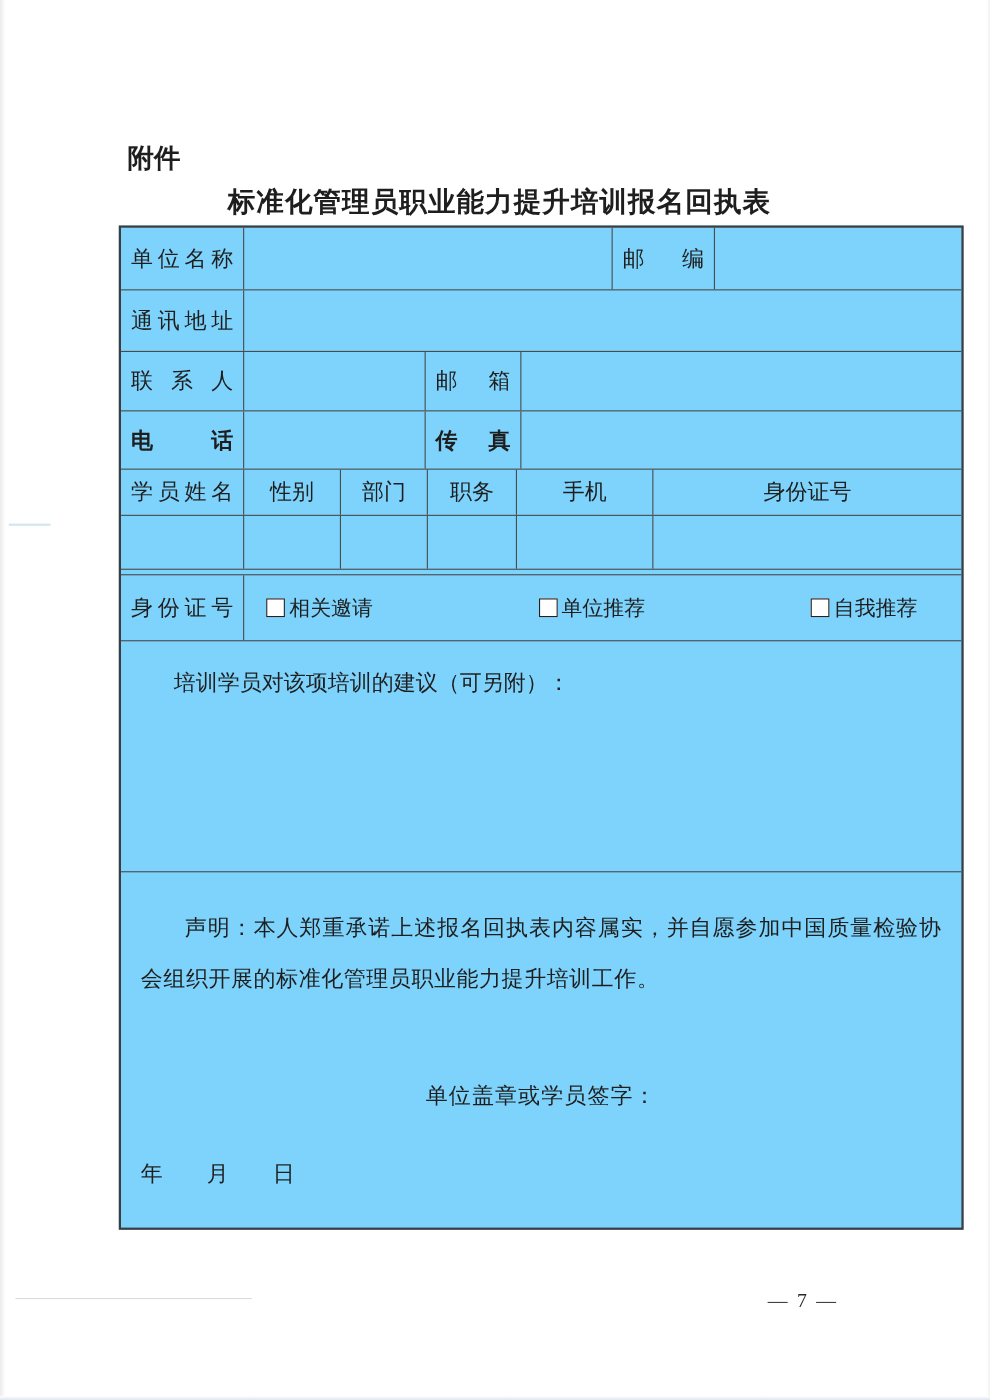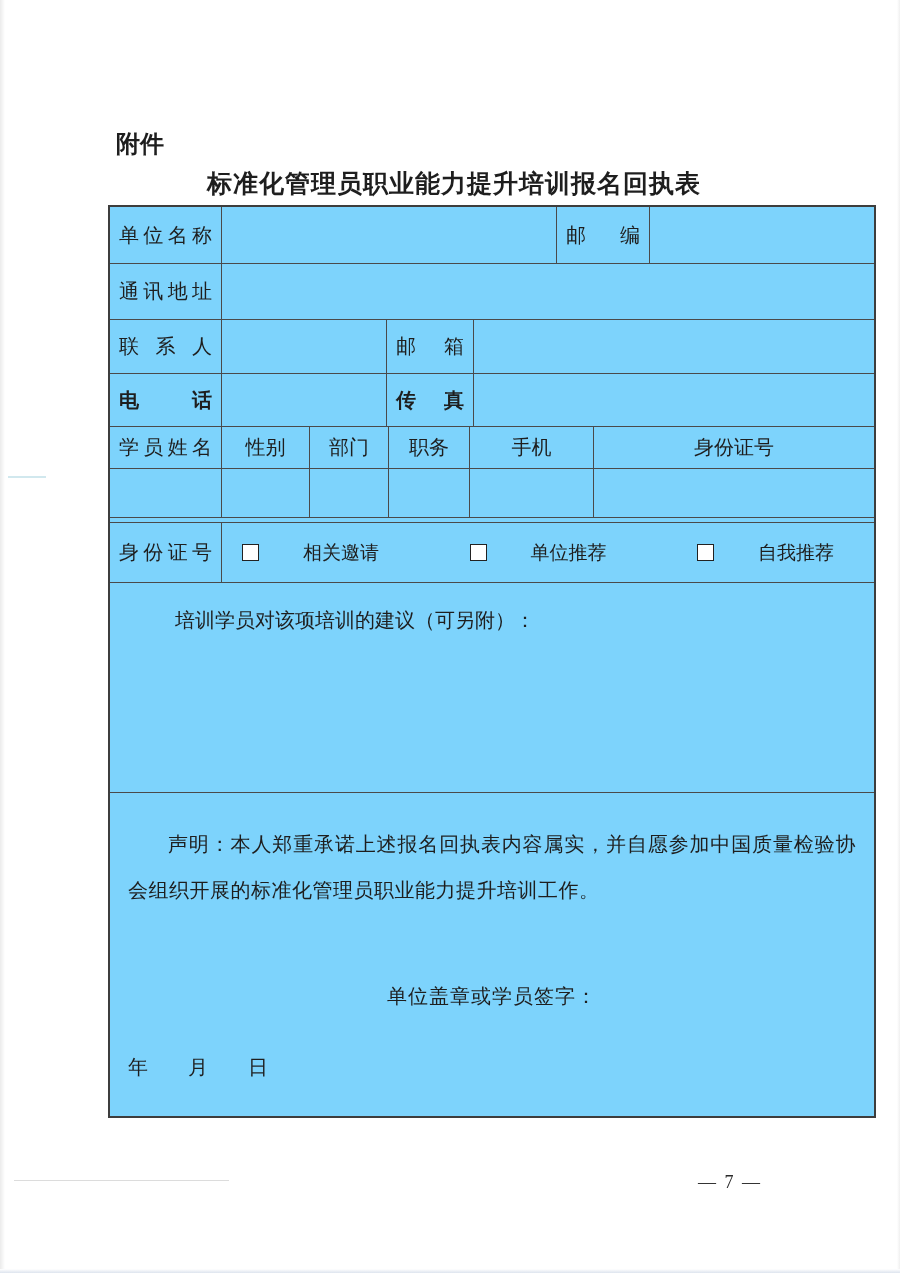--- a/index.html
+++ b/index.html
@@ -33,31 +33,31 @@
   .c{box-sizing:border-box;border-right:1.5px solid #4a4a4a;display:flex;
     align-items:center;padding:0 9px;font-size:20px;}
   .c:last-child{border-right:none;flex:1;}
   .jl{width:100%;text-align:justify;text-align-last:justify;-moz-text-align-last:justify;}
   .hc{justify-content:center;padding:0 4px;}
   .lblcol{width:112px;}
   
   .r1{height:57px;} .r2{height:56px;} .r3{height:54px;} .r4{height:53px;font-weight:bold;}
   .r5{height:42px;} .r6{height:49px;}
   .r7{height:61px;border-top:1.5px solid #4a4a4a;margin-top:4px;}
-  .r8{height:210px;padding-left:17px;}
+  .r8{height:210px;}
   
   .w-val1{width:335px;} .w-pc{width:93px;}
   
   .w-val3{width:165px;} .w-mid{width:87px;align-items:center;}
   
   .sc1{width:112px;} .sc2{width:88px;} .sc3{width:79px;} .sc4{width:81px;} .sc5{width:124px;}
   
   .opts{display:flex;align-items:center;justify-content:space-between;
     padding:0 40px 0 20px;}
-  .opt{display:flex;align-items:center;font-size:19px;white-space:nowrap;gap:40px;}
+  .opt{display:flex;align-items:center;font-size:19px;white-space:nowrap;}
   .cbx{display:inline-block;width:15px;height:15px;border:1.7px solid #222;
     margin-right:4px;flex-shrink:0;background:#fff;}
   
   .r8 .fullcell{align-items:flex-start;padding:24px 12px 0 48px;}
   
   .bigcell{display:block;padding:28px 18px 0 18px;font-size:20px;}
   .declaration{text-indent:2em;line-height:46px;text-align:justify;margin:0;
     letter-spacing:.5px;}
   .signature{margin-top:70px;text-align:center;font-size:20px;letter-spacing:1px;}
   .dateline{margin-top:44px;padding-right:88px;font-size:20px;}

